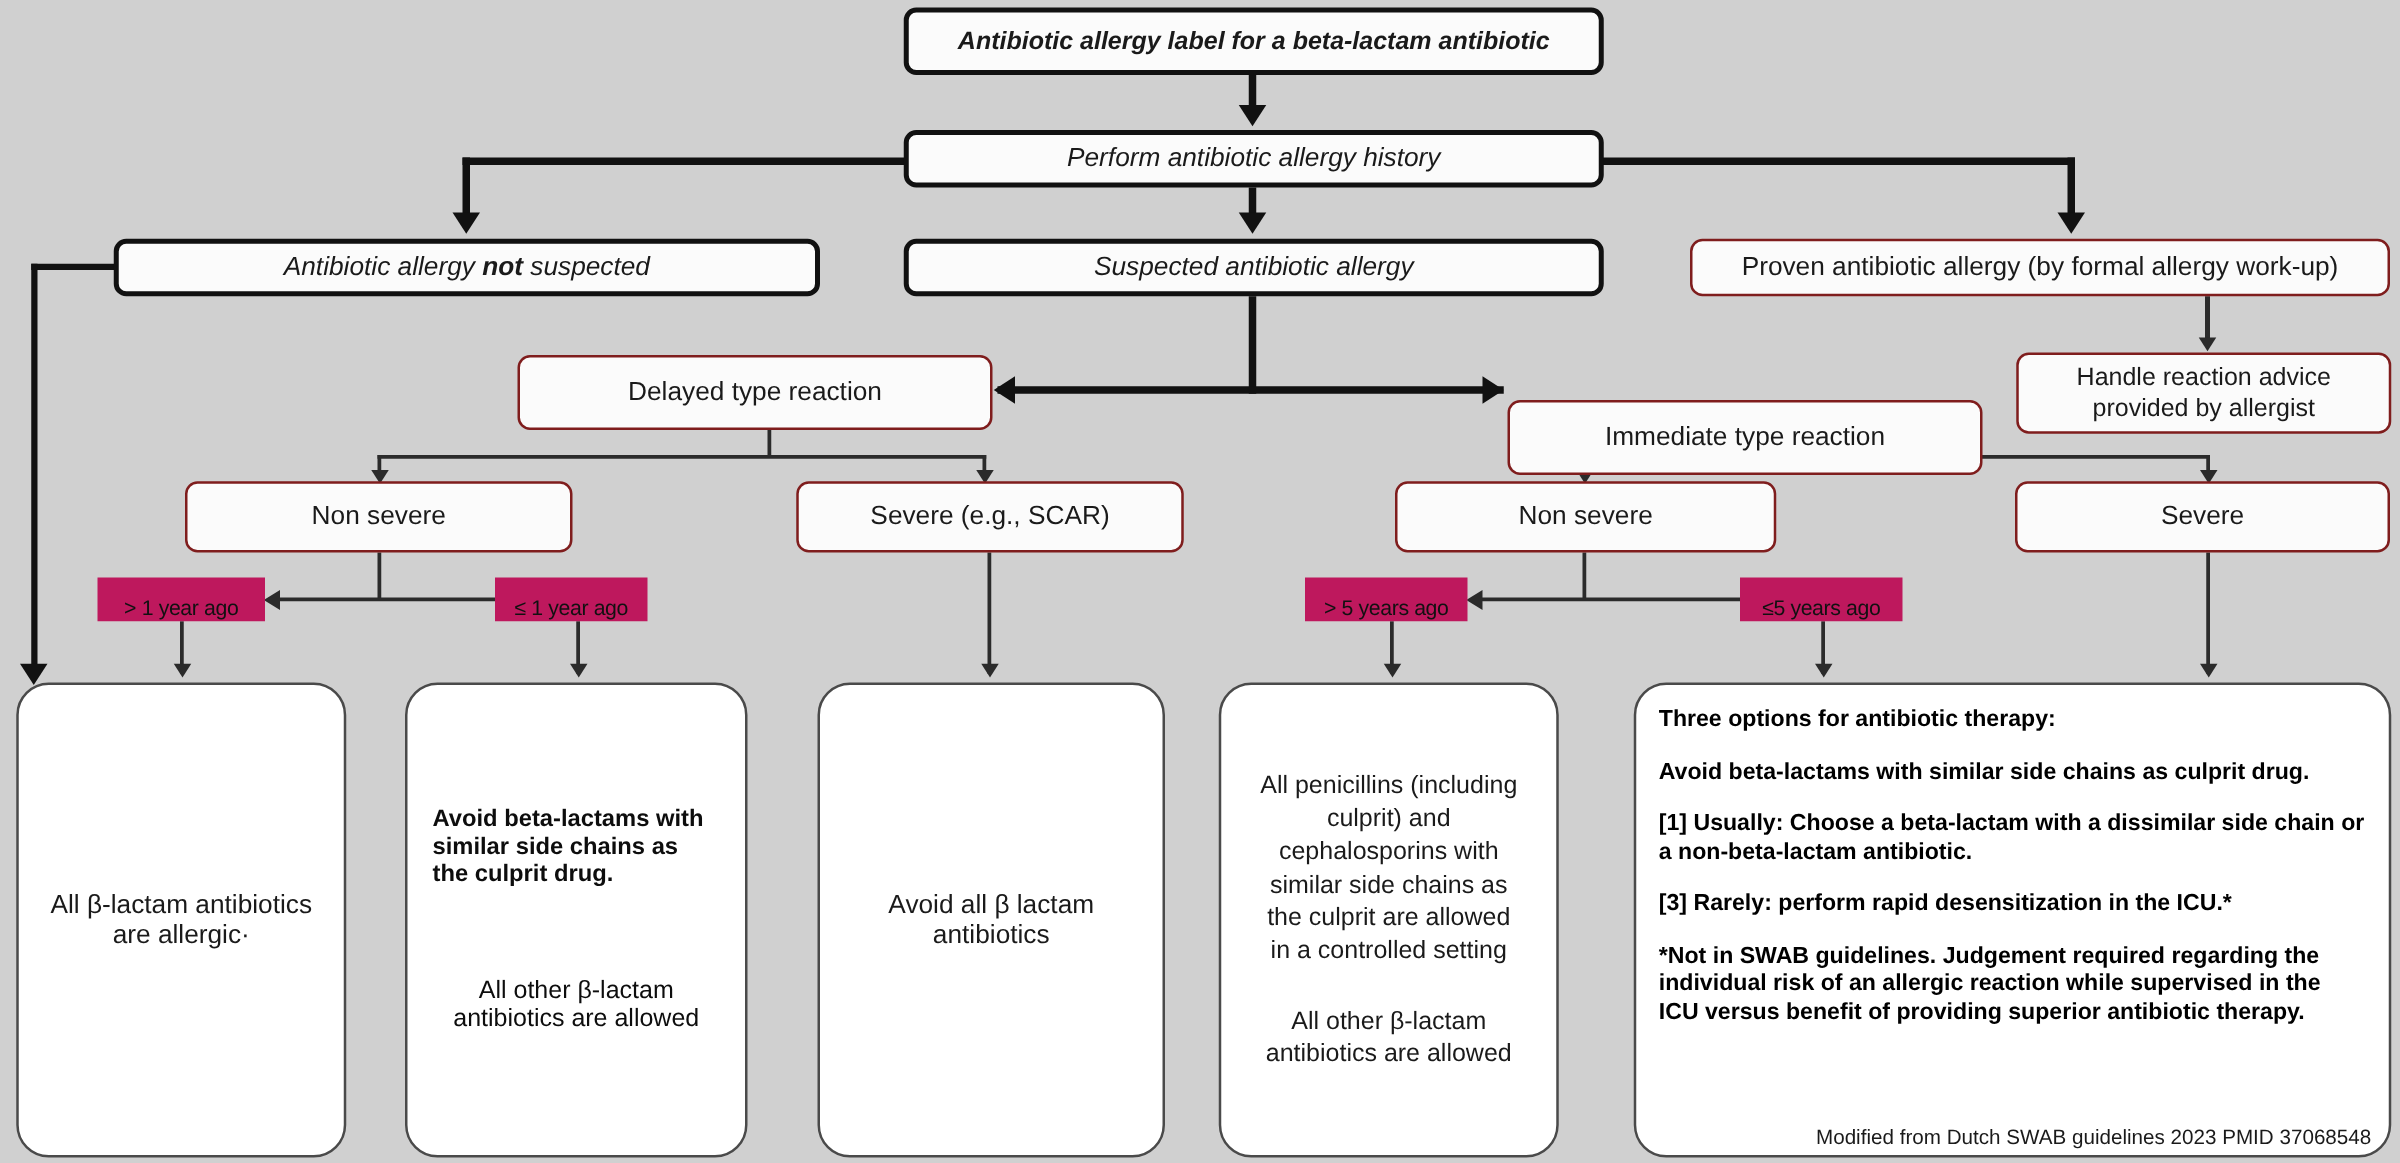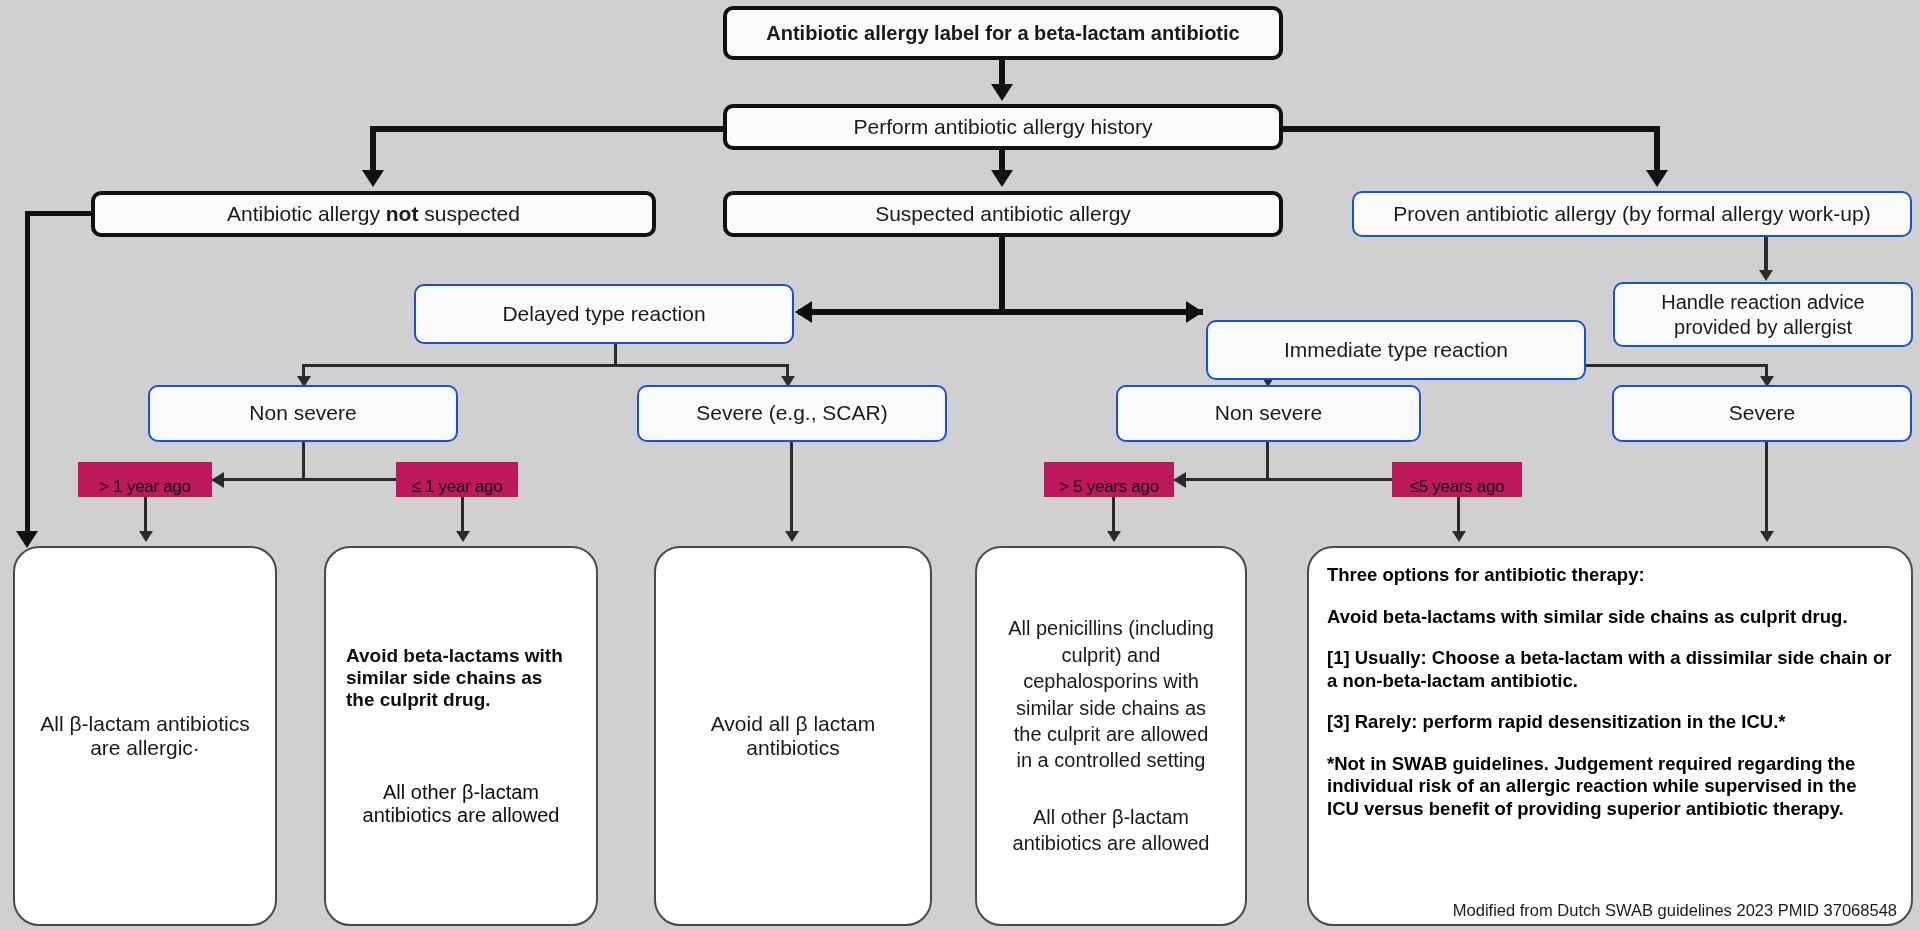--- a/index.html
+++ b/index.html
@@ -11,34 +11,35 @@
     position: relative;
     width: 1920px;
     height: 930px;
     background: #d0d0d0;
     font-family: "Liberation Sans", sans-serif;
     overflow: hidden;
   }
   .box {
     position: absolute;
     background: #fbfbfb;
-    border: 2px solid #1d4ed8;
+    border: 2px solid #7f1d1d;
     border-radius: 10px;
     box-sizing: border-box;
     display: flex;
     align-items: center;
     justify-content: center;
     text-align: center;
     color: #1a1a1a;
     line-height: 1.25;
     z-index: 5;
   }
   .box.thick {
     border-width: 4px;
     border-color: #111;
+    font-style: italic;
   }
   .box .txt { padding: 0 10px; width: 100%; }
   .bold { font-weight: bold; }
 
   .tag {
     position: absolute;
     background: #be185d;
     border: none;
     box-sizing: border-box;
     display: flex;

